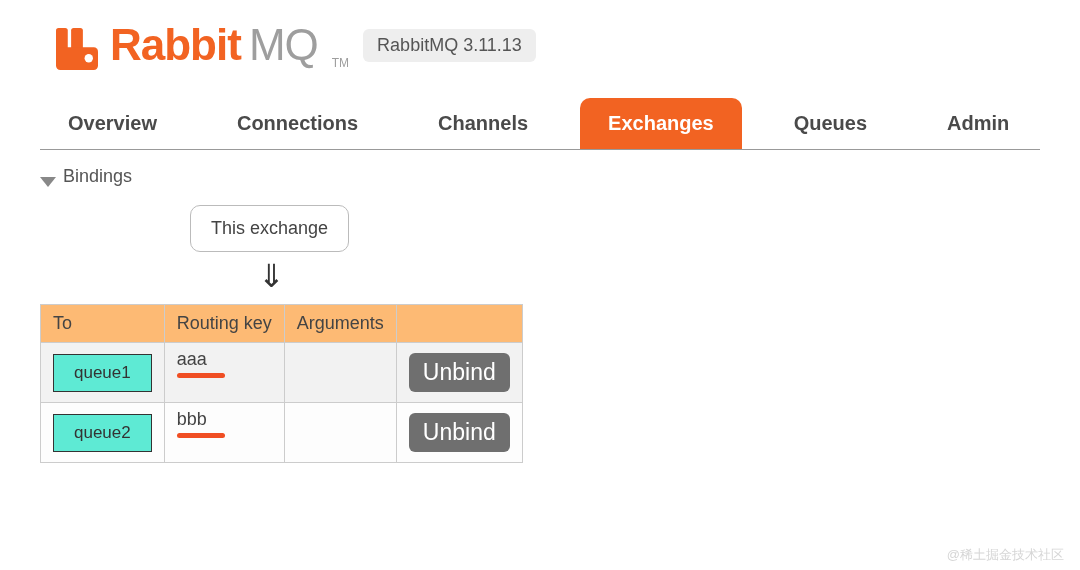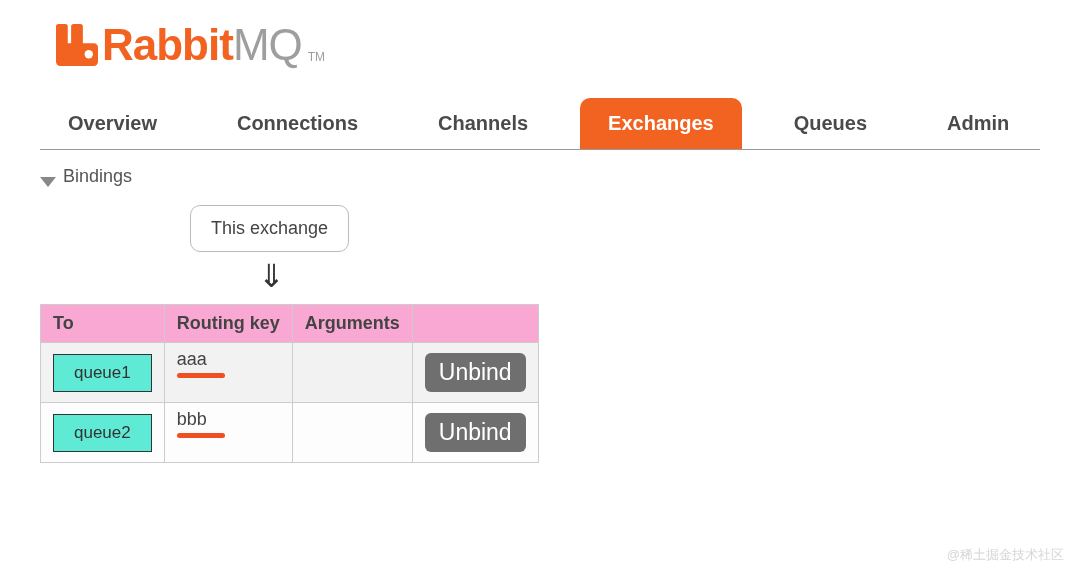--- a/index.html
+++ b/index.html
@@ -12,22 +12,22 @@
     overflow: hidden;
   }
   .header {
     display: flex;
     align-items: center;
     padding: 20px 40px 10px 56px;
     gap: 14px;
   }
   .logo {
     display: flex;
-    align-items: center;
-    gap: 0;
+    align-items: flex-end;
+    gap: 8px;
   }
   .logo-icon {
     width: 42px;
     height: 42px;
     display: inline-block;
     margin-right: 4px;
   }
   .logo-rabbit {
     font-size: 44px;
     font-weight: 600;
@@ -115,22 +115,21 @@
   .bindings-table th, .bindings-table td {
     border: 1px solid #ccc;
     padding: 8px 12px;
     font-size: 18px;
     color: #444;
     text-align: left;
     vertical-align: middle;
     font-weight: 400;
   }
   .bindings-table th {
-    background: #f9a8d4;
-    font-weight: bold;
+    background: #fdba74;
   }
   .bindings-table td {
     background: #f2f2f2;
     height: 60px;
   }
   .bindings-table tr.row2 td {
     background: #fdfdfd;
   }
   .queue-btn {
     display: inline-block;
@@ -192,20 +191,21 @@
         <rect x="0" y="0" width="28" height="60" rx="6" fill="#f26322"></rect>
         <rect x="36" y="0" width="28" height="60" rx="6" fill="#f26322"></rect>
         <rect x="0" y="46" width="100" height="54" rx="10" fill="#f26322"></rect>
         <circle cx="78" cy="72" r="10" fill="#fff"></circle>
       </svg>
     </span>
     <span class="logo-rabbit">Rabbit</span>
       <span class="logo-mq">MQ</span>
     <span class="logo-tm">TM</span>
   </div>
+  <span class="pill">RabbitMQ 3.11.13</span>
 </div>
 
 <div class="tabs">
   <div class="tab">Overview</div>
   <div class="tab">Connections</div>
   <div class="tab">Channels</div>
   <div class="tab active">Exchanges</div>
   <div class="tab">Queues</div>
   <div class="tab">Admin</div>
 </div>

